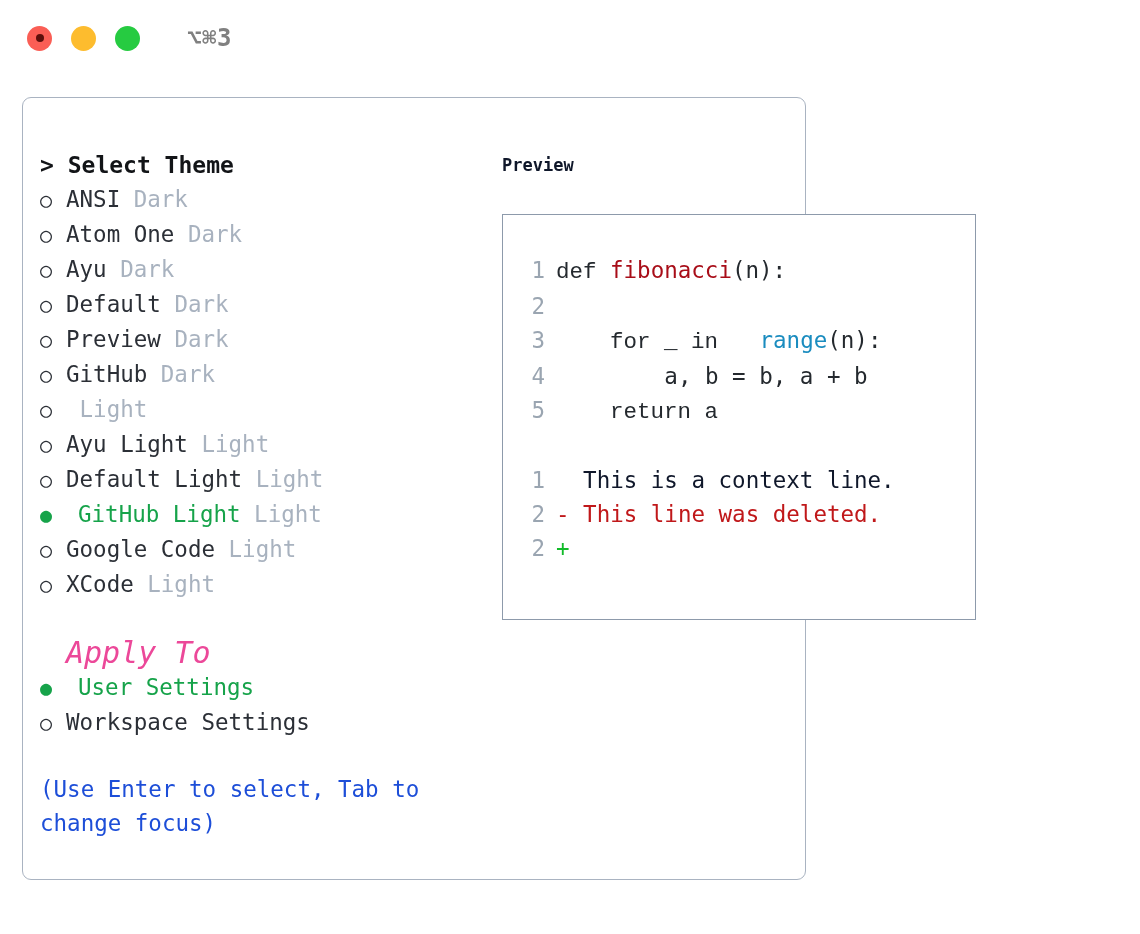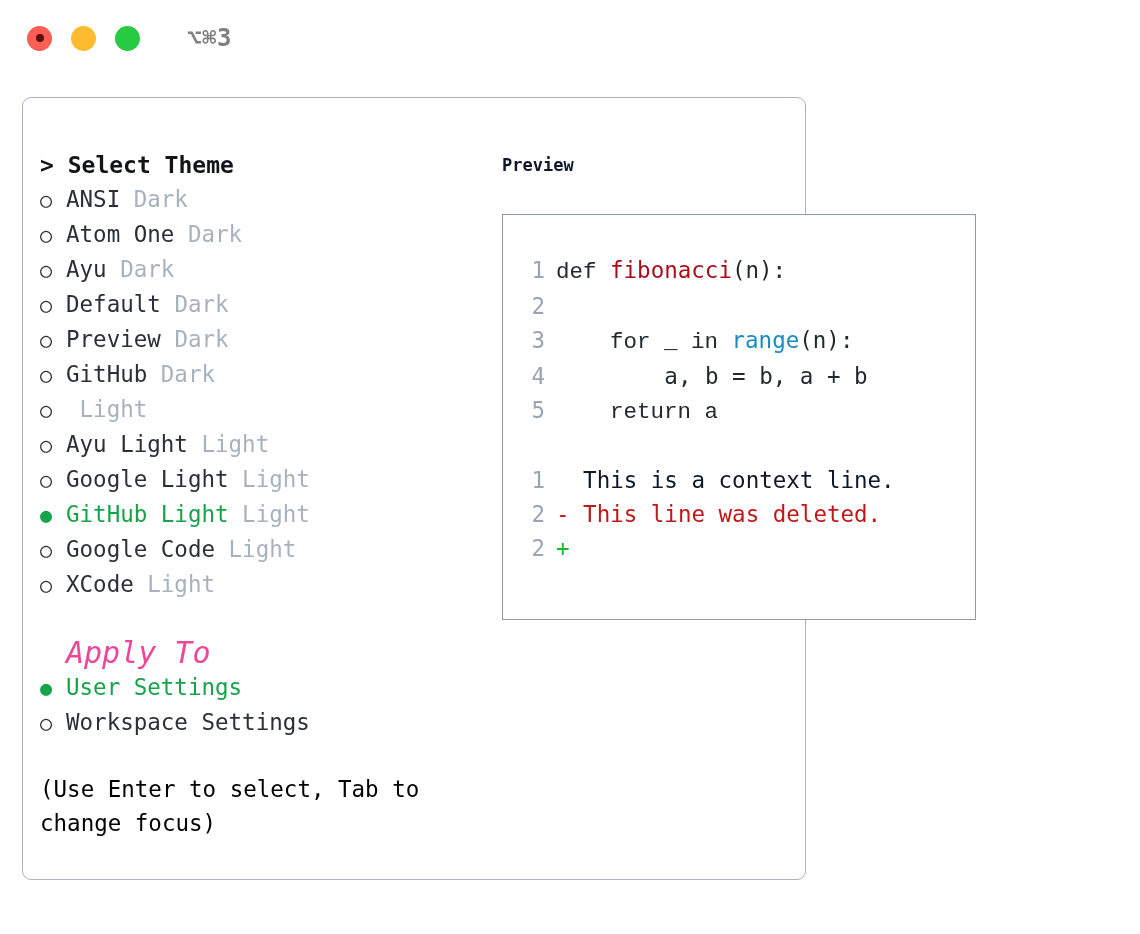--- a/index.html
+++ b/index.html
@@ -115,38 +115,38 @@
   .bullet {
     display: inline-block;
     width: 26px;
     flex: 0 0 26px;
     font-size: 20px;
     color: #2b2f36;
     line-height: 34px;
   }
   .bullet.sel { color: #16a34a; }
   .opt-name { color: #2b2f36; }
-  .opt-row.selected .opt-name { color: #16a34a; }
+  .opt-row.selected .opt-name { color: #16a34a; margin-left: 12px; }
   .opt-suffix { color: #a8b2bf; }
 
   .group-title {
     font-size: 30px;
     color: #ec4899;
     line-height: 34px;
     padding-left: 26px;
     white-space: pre;
     font-style: italic;
   }
 
   .spacer { height: 34px; }
 
   #hint {
     margin-top: 32px;
     font-size: 22.5px;
-    color: #000000;
+    color: #1d4ed8;
     line-height: 34px;
     width: 410px;
   }
 
   
   #right-col {
     position: absolute;
     left: 479px;
     top: 50px;
     width: 490px;
@@ -179,21 +179,21 @@
     flex: 0 0 28px;
     text-align: right;
     color: #9aa5b1;
     margin-right: 11px;
   }
   .code-text { color: #24292e; }
 
   .tok-kw   { color: #24292e; font-family: Liberation Mono, monospace; }
   .tok-fn   { color: #a80d18; }
   .tok-num  { color: #0d7d7d; }
-  .tok-call { color: #1a8cbf; }
+  .tok-call { color: #1a8cbf; margin-left: 28px; }
   .tok-plain{ color: #24292e; }
 
   .diff-gap { height: 34px; }
   .diff-context { color: #0f172a; }
   .diff-del     { color: #c0181a; }
   .diff-add     { color: #12bb2a; }
 </style>
 </head>
 <body>
 
@@ -217,21 +217,21 @@
 
         <div class="opt-list" id="theme-list">
             <div class="opt-row"><span class="bullet">○</span><span class="opt-name">ANSI</span><span class="opt-suffix"> </span><span class="opt-suffix">Dark</span></div>
             <div class="opt-row"><span class="bullet">○</span><span class="opt-name">Atom One</span><span class="opt-suffix"> </span><span class="opt-suffix">Dark</span></div>
             <div class="opt-row"><span class="bullet">○</span><span class="opt-name">Ayu</span><span class="opt-suffix"> </span><span class="opt-suffix">Dark</span></div>
             <div class="opt-row"><span class="bullet">○</span><span class="opt-name">Default</span><span class="opt-suffix"> </span><span class="opt-suffix">Dark</span></div>
             <div class="opt-row"><span class="bullet">○</span><span class="opt-name">Preview</span><span class="opt-suffix"> </span><span class="opt-suffix">Dark</span></div>
             <div class="opt-row"><span class="bullet">○</span><span class="opt-name">GitHub</span><span class="opt-suffix"> </span><span class="opt-suffix">Dark</span></div>
             <div class="opt-row"><span class="bullet">○</span><span class="opt-suffix"> </span><span class="opt-suffix">Light</span></div>
             <div class="opt-row"><span class="bullet">○</span><span class="opt-name">Ayu Light</span><span class="opt-suffix"> </span><span class="opt-suffix">Light</span></div>
-            <div class="opt-row"><span class="bullet">○</span><span class="opt-name">Google Light</span><span class="opt-suffix"> </span><span class="opt-suffix">Light</span></div>
+            <div class="opt-row"><span class="bullet">○</span><span class="opt-name">Default Light</span><span class="opt-suffix"> </span><span class="opt-suffix">Light</span></div>
             <div class="opt-row selected"><span class="bullet sel">●</span><span class="opt-name">GitHub Light</span><span class="opt-suffix"> </span><span class="opt-suffix">Light</span></div>
             <div class="opt-row"><span class="bullet">○</span><span class="opt-name">Google Code</span><span class="opt-suffix"> </span><span class="opt-suffix">Light</span></div>
             <div class="opt-row"><span class="bullet">○</span><span class="opt-name">XCode</span><span class="opt-suffix"> </span><span class="opt-suffix">Light</span></div>
           </div>
 
         <div class="spacer"></div>
 
         <div class="group-title">Apply To</div>
 
         <div class="opt-list" id="apply-list">

